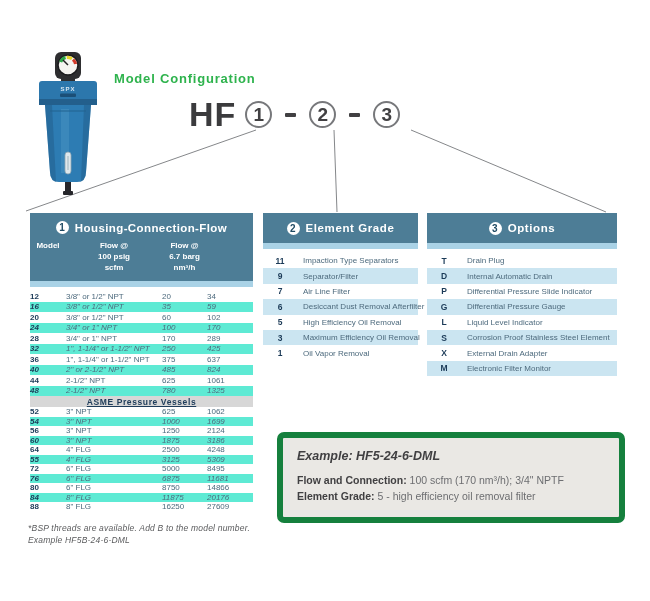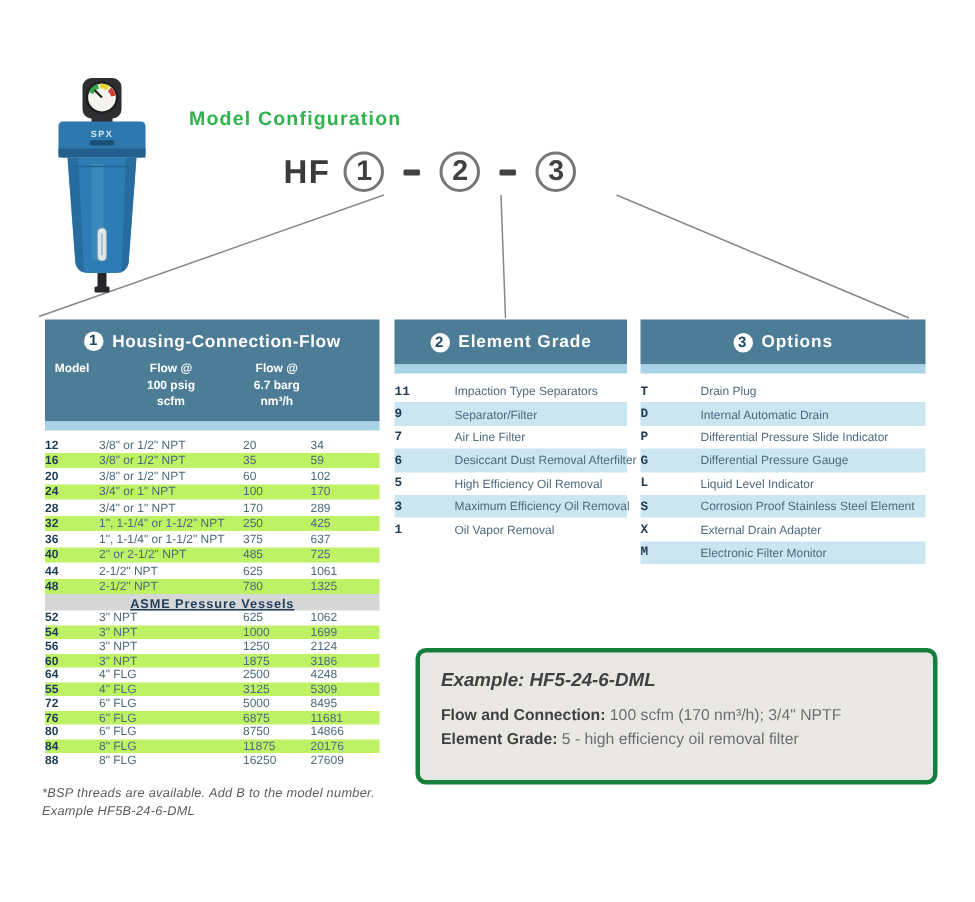--- a/index.html
+++ b/index.html
@@ -5,26 +5,26 @@
   * { margin:0; padding:0; box-sizing:border-box; }
   body { font-family:"Liberation Sans", sans-serif; background:#fff; }
   #stage { position:relative; width:650px; height:601px; background:#ffffff; overflow:hidden; }
 
   
   #leader-lines { position:absolute; left:0; top:0; pointer-events:none; }
 
   
   #product-image { position:absolute; left:36px; top:50px; }
 
-  .green-title { position:absolute; left:126px; top:71px; font-size:13px; font-weight:bold;
+  .green-title { position:absolute; left:114px; top:71px; font-size:13px; font-weight:bold;
                  color:#2eb34d; letter-spacing:0.8px; }
 
   
   .model-code { position:absolute; left:189px; top:98px; height:33px; display:flex; align-items:center; }
-  .model-code .hf { font-size:22px; font-weight:bold; color:#3b3b3d; letter-spacing:1px; line-height:33px; }
+  .model-code .hf { font-size:34px; font-weight:bold; color:#3b3b3d; letter-spacing:1px; line-height:33px; }
   .circle-num { width:27px; height:27px; border:2px solid #77787b; border-radius:50%;
                 display:flex; align-items:center; justify-content:center;
                 font-size:19px; font-weight:bold; color:#414042; background:#fff; }
   .gap-s { width:9px; } .gap-m { width:13px; }
   .dash { width:11px; height:4px; background:#414042; border-radius:1px; }
 
   
   .tbl { position:absolute; background:#fff; }
   .tbl-header { background:#4d7d96; color:#fff; }
   .hdr-title { display:flex; align-items:center; justify-content:center; gap:6px; font-weight:bold; }
@@ -36,43 +36,43 @@
   #housing-table { left:30px; top:213px; width:223px; }
   #housing-table .tbl-header { height:68px; padding-top:8px; }
   #housing-table .hdr-title { font-size:11.5px; letter-spacing:0.4px; }
   .colheads { display:grid; grid-template-columns:36px 96px 45px 46px; margin-top:6px; }
   .colheads .col { display:flex; flex-direction:column; align-items:center; }
   .colheads .col span { height:11px; line-height:11px; font-size:8px; font-weight:bold; white-space:nowrap; }
 
   .trow4 { display:grid; grid-template-columns:36px 96px 45px 46px; height:10.5px;
            align-items:center; text-align:left; font-size:8px; color:#4d6a7d; white-space:nowrap; }
   .trow4 .m { font-weight:bold; color:#1b3a57; }
-  .trow4.alt { background:#bef264; }
+  .trow4.alt { background:#5eead4;font-style:italic; }
   .trow4.sm { height:9.5px; }
   .asme-band { height:11px; background:#d7d7d7; display:flex; align-items:center; justify-content:center;
                font-size:8.5px; font-weight:bold; color:#1e3c5a; letter-spacing:0.6px;text-decoration:underline; }
 
   
   #element-table { left:263px; top:213px; width:155px; }
   #options-table { left:427px; top:213px; width:190px; }
   #element-table .tbl-header, #options-table .tbl-header { height:30px; display:flex; align-items:center; justify-content:center; }
   #element-table .hdr-title, #options-table .hdr-title { font-size:11.5px; letter-spacing:0.6px; }
   .trow2 { display:grid; grid-template-columns:34px 1fr; height:15.4px; align-items:center;
            font-size:8px; color:#4d6a7d; white-space:nowrap; }
-  .trow2 .c { font-weight:bold; color:#1b3a57; font-size:8.5px;font-family:Liberation Mono, monospace; }
+  .trow2 .c { text-align:center; font-weight:bold; color:#1b3a57; font-size:8.5px; }
   .trow2 .lbl { padding-left:6px; }
   .trow2.alt { background:#cbe5f1; }
 
   
   .footnote { position:absolute; left:28px; top:523px; font-size:8.5px; font-style:italic;
               color:#5a5b5d; line-height:11.5px; letter-spacing:0.2px; }
 
   
   #example-box { position:absolute; left:277px; top:432px; width:348px; height:91px;
-                 background:#eae8e4; border:3px solid #15803d; border-radius:7px; padding:11px 14px; }
+                 background:#eae8e4; border:6px solid #15803d; border-radius:7px; padding:11px 14px; }
   .ex-title { font-size:12.5px; font-weight:bold; font-style:italic; color:#414042; }
   .ex-lines { margin-top:10px; }
   .ex-line { font-size:10.5px; color:#6d6e71; line-height:15.5px; white-space:nowrap; }
   .ex-line b { color:#414042; }
 </style>
 </head>
 <body>
 
 <div id="stage">
 
@@ -186,21 +186,21 @@
         <div class="trow4">
           <div class="m">36</div>
           <div class="">1", 1-1/4" or 1-1/2" NPT</div>
           <div class="">375</div>
           <div class="">637</div>
         </div>
         <div class="trow4 alt">
           <div class="m">40</div>
           <div class="">2" or 2-1/2" NPT</div>
           <div class="">485</div>
-          <div class="">725</div>
+          <div class="">824</div>
         </div>
         <div class="trow4">
           <div class="m">44</div>
           <div class="">2-1/2" NPT</div>
           <div class="">625</div>
           <div class="">1061</div>
         </div>
         <div class="trow4 alt">
           <div class="m">48</div>
           <div class="">2-1/2" NPT</div>

